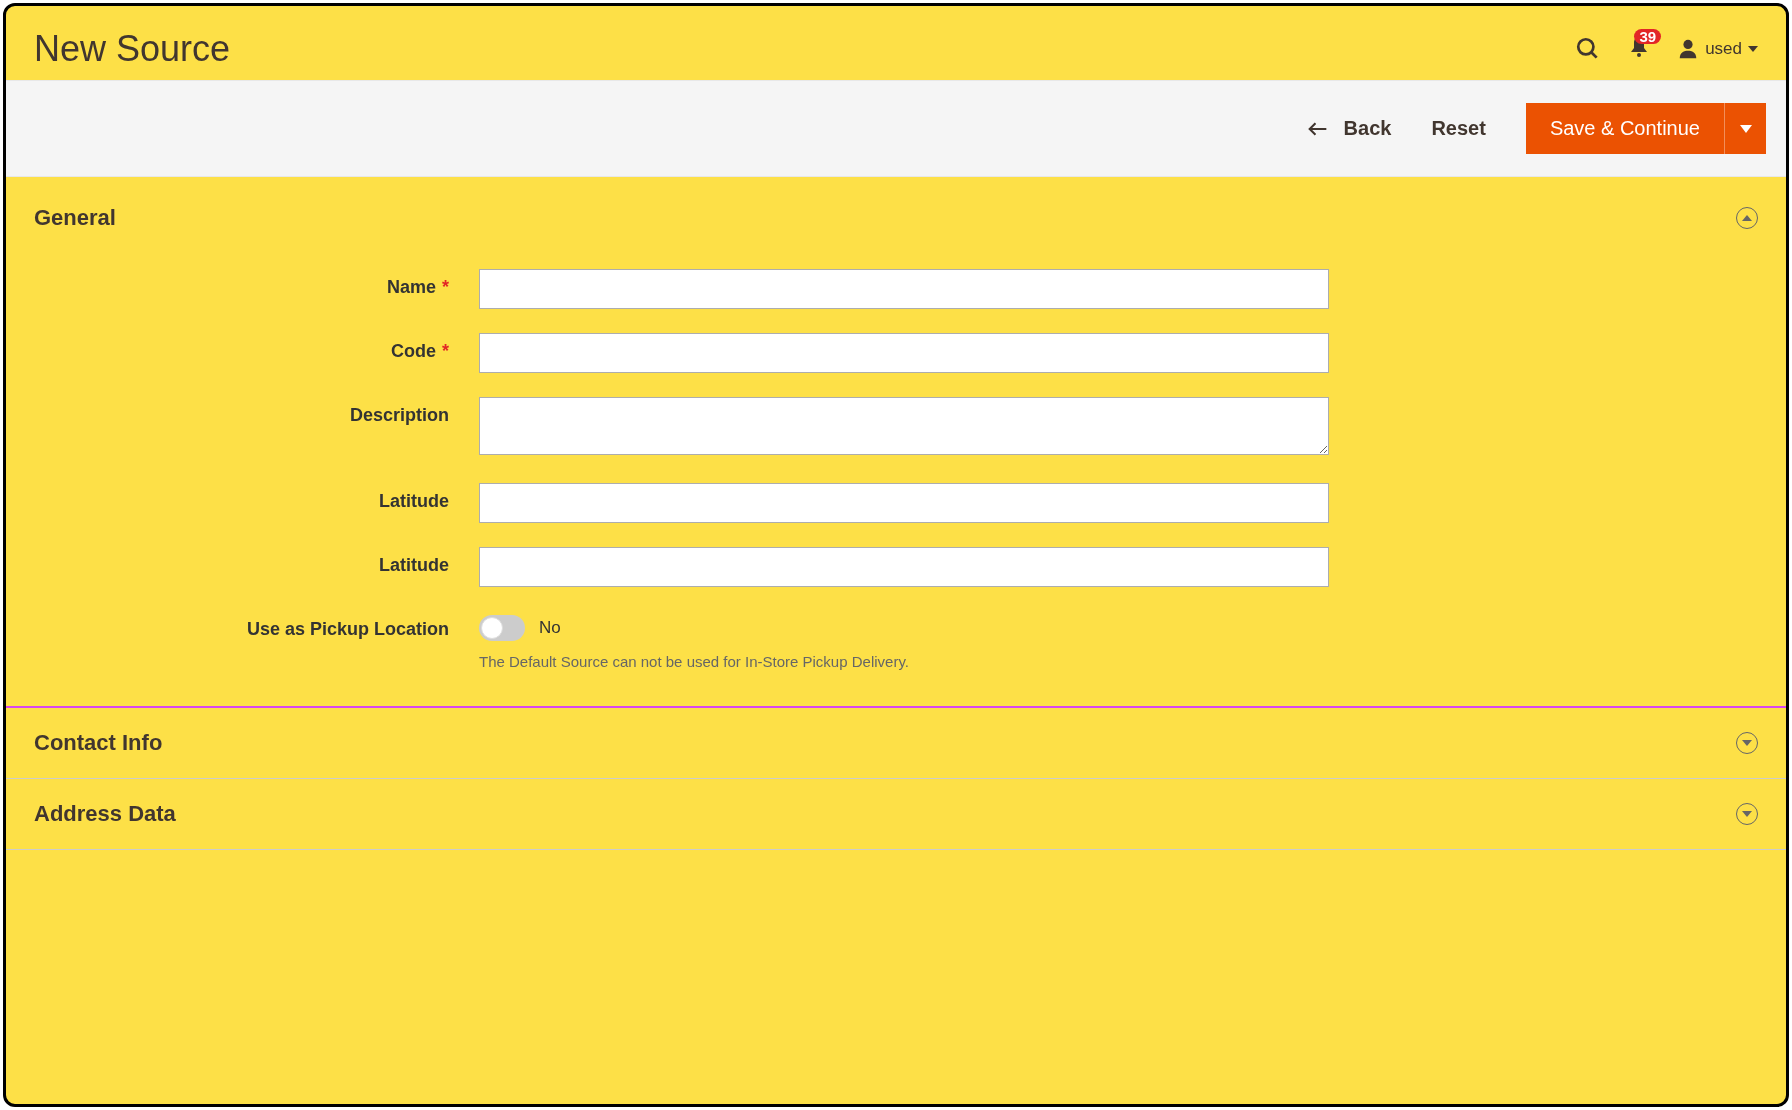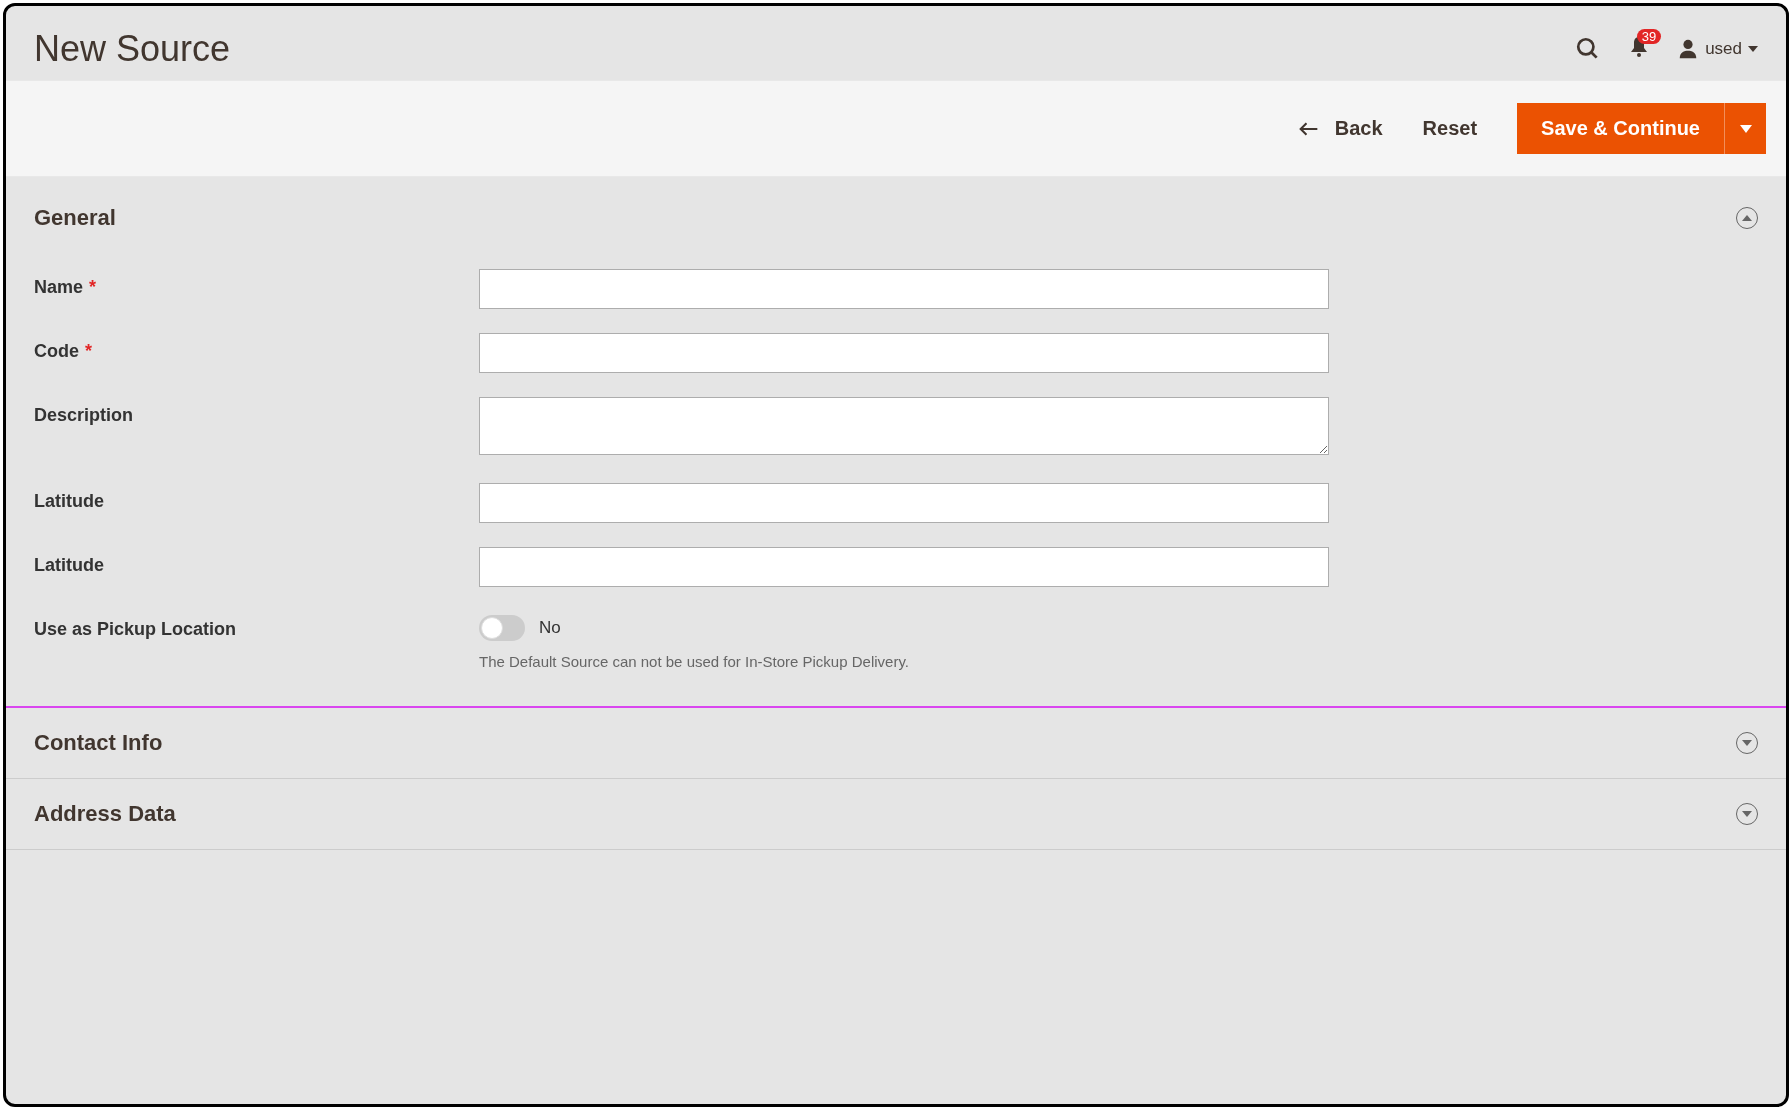--- a/index.html
+++ b/index.html
@@ -11,21 +11,21 @@
   height: 1110px;
   position: relative;
 }
 .frame {
   border: 3px solid #000;
   border-radius: 12px;
   width: 1786px;
   height: 1104px;
   margin: 3px;
   overflow: hidden;
-  background: #e5e5e5;
+  background: #fde047;
   display: flex;
   flex-direction: column;
 }
 .top-header {
   display: flex;
   align-items: center;
   justify-content: space-between;
   padding: 22px 28px 10px 28px;
 }
 .page-title {
@@ -39,22 +39,22 @@
   gap: 26px;
 }
 .icon-search svg, .icon-bell svg, .icon-user svg { display:block; }
 .notif-wrap { position: relative; cursor: pointer; }
 .badge {
   position: absolute;
   top: -6px;
   right: -10px;
   background: #e22626;
   color: #fff;
-  font-size: 13px;
-  font-weight: 400;
+  font-size: 15px;
+  font-weight: 700;
   border-radius: 10px;
   padding: 1px 5px;
   line-height: 13px;
 }
 .user-block { display:flex; align-items:center; gap:6px; cursor:pointer; }
 .user-name { font-size: 17px; color:#41362f; }
 .caret-down {
   width:0;height:0;border-left:5px solid transparent;border-right:5px solid transparent;border-top:6px solid #41362f;
 }
 
@@ -78,21 +78,21 @@
   display:flex;
   align-items:center;
   gap:16px;
 }
 .btn-primary-group { display:flex; }
 .btn-primary {
   background: #eb5202;
   color: #fff;
   border: none;
   font-size: 20px;
-  font-weight: 700;
+  font-weight: 400;
   padding: 14px 24px;
   cursor: pointer;
 }
 .btn-primary-drop {
   background: #eb5202;
   color:#fff;
   border:none;
   border-left:1px solid rgba(255,255,255,0.35);
   width:42px;
   display:flex;
@@ -133,20 +133,21 @@
 .collapse-icon.down .chev { border-top:6px solid #666; }
 
 .section-body { padding: 18px 0 30px 0; }
 .field-row {
   display:flex;
   align-items:flex-start;
   margin-bottom: 24px;
 }
 .field-label-col {
   width: 445px;
+  text-align:right;
   padding-right: 30px;
   padding-top: 8px;
   font-size: 18px;
   font-weight:600;
   color:#333;
 }
 .req { color:#e22626; margin-left:6px; }
 .field-input-col { flex: 0 0 850px; }
 .text-input {
   width: 100%;

